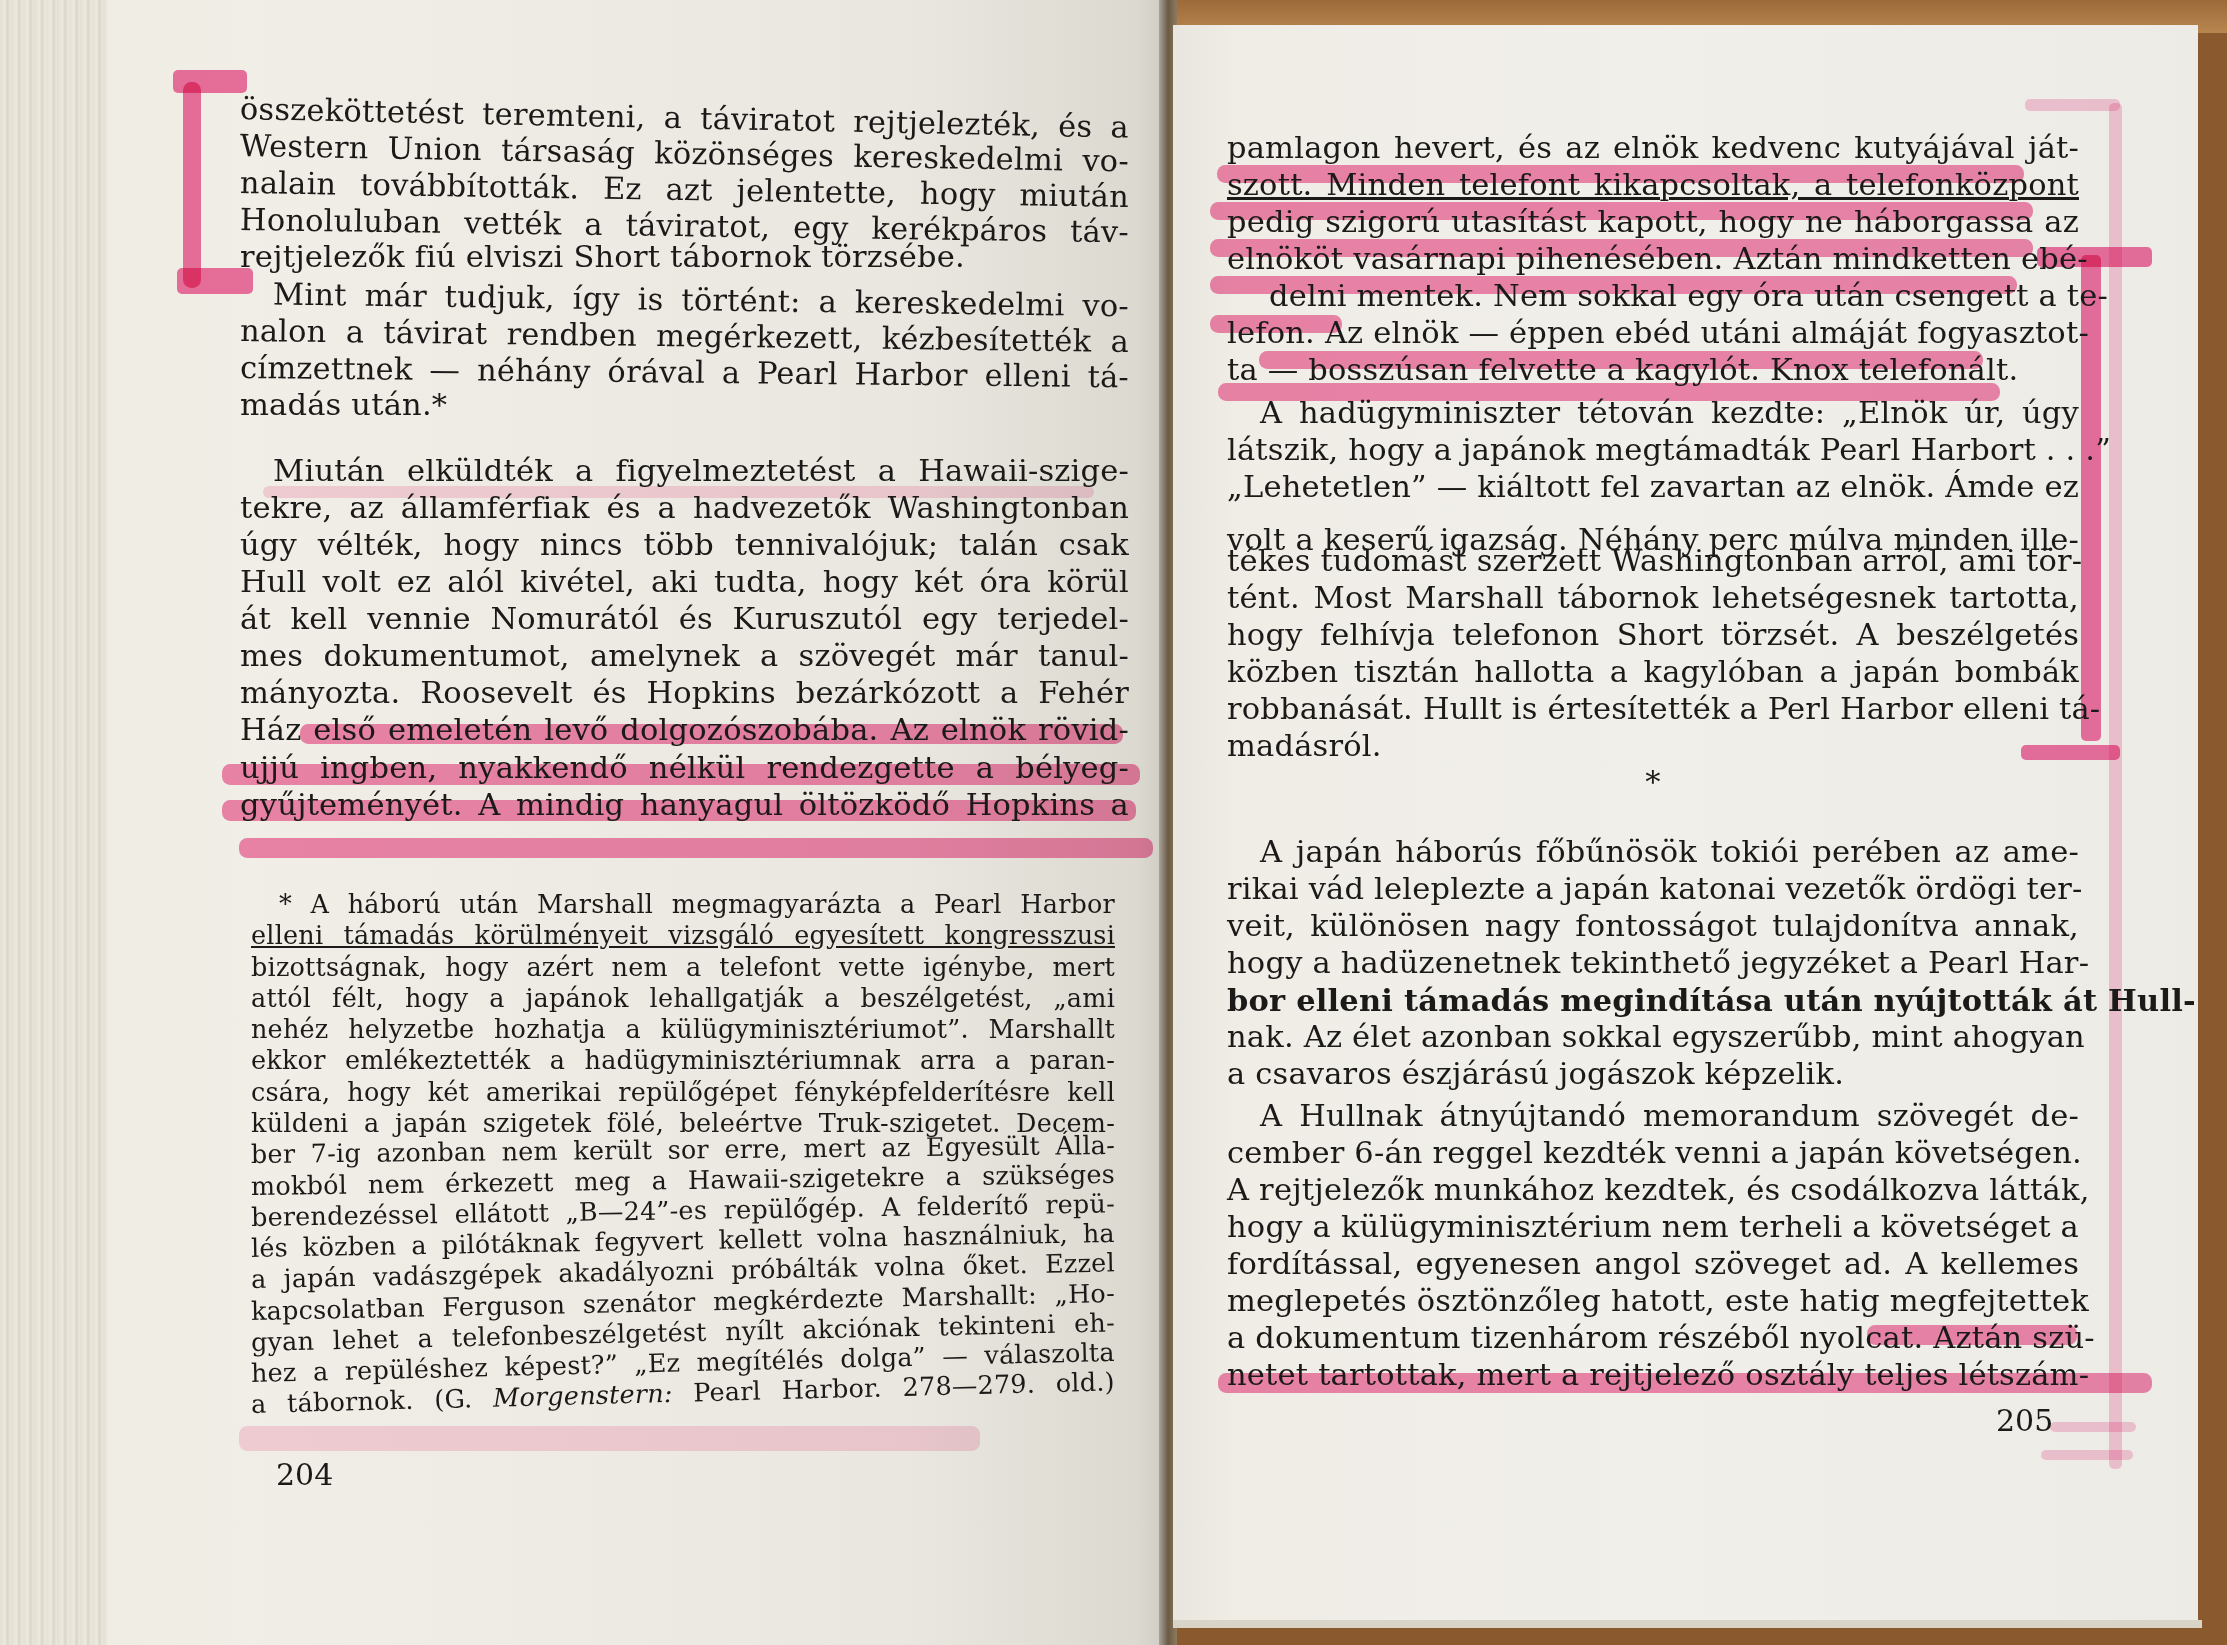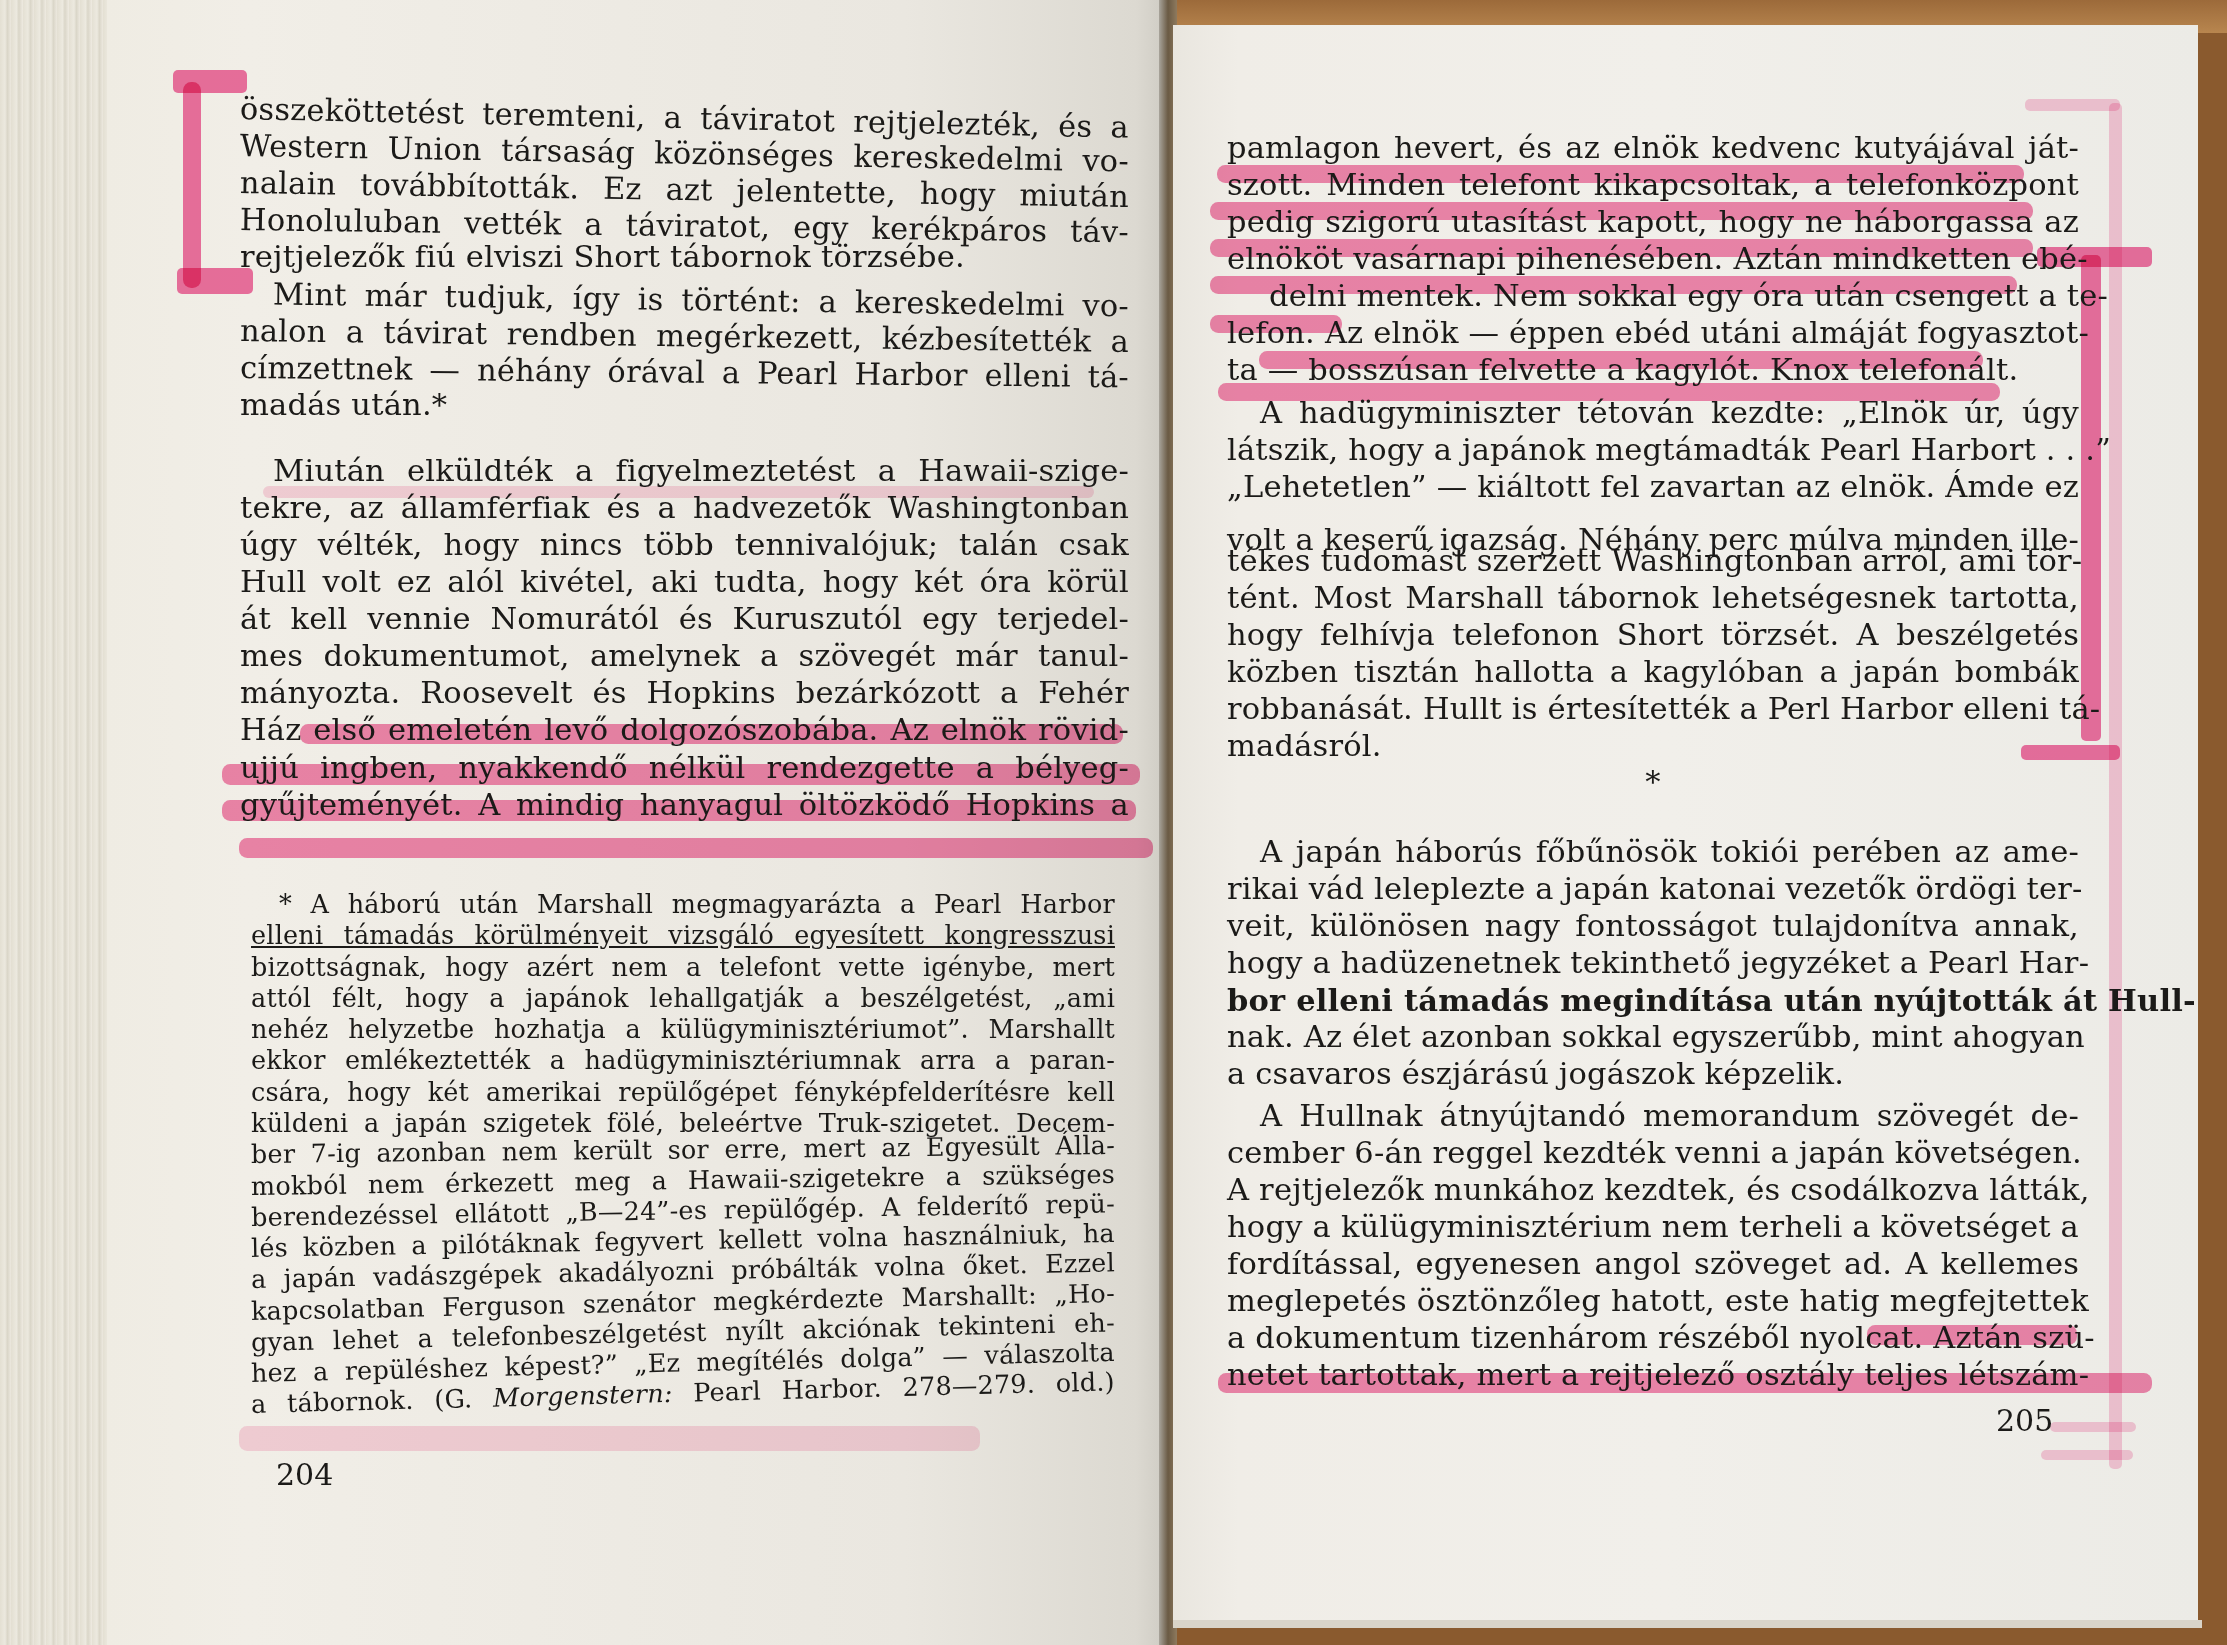--- a/index.html
+++ b/index.html
@@ -129,21 +129,21 @@
 <div class="hl" style="left:1210px;top:239px;width:823px;height:18px;"></div>
 <div class="hl" style="left:1210px;top:276px;width:807px;height:18px;"></div>
 <div class="hl" style="left:1210px;top:315px;width:132px;height:18px;"></div>
 <div class="hl" style="left:1259px;top:351px;width:724px;height:18px;"></div>
 <div class="hl" style="left:1218px;top:383px;width:782px;height:18px;"></div>
 <div class="hl" style="left:1867px;top:1325px;width:210px;height:20px;"></div>
 <div class="hl" style="left:1218px;top:1373px;width:934px;height:20px;"></div>
 
 <div class="col" style="left:1227px;top:130px;width:852px;">
   <div class="line" style="top:0px;">pamlagon hevert, és az elnök kedvenc kutyájával ját-</div>
-  <div class="line" style="top:37px;">szott. Minden telefont kikapcsoltak, a telefonközpont</div>
+  <div class="line" style="top:37px;text-decoration:underline;">szott. Minden telefont kikapcsoltak, a telefonközpont</div>
   <div class="line" style="top:74px;">pedig szigorú utasítást kapott, hogy ne háborgassa az</div>
   <div class="line" style="top:111px;">elnököt vasárnapi pihenésében. Aztán mindketten ebé-</div>
   <div class="line" style="top:148px;margin-left:42px;">delni mentek. Nem sokkal egy óra után csengett a te-</div>
   <div class="line" style="top:185px;">lefon. Az elnök — éppen ebéd utáni almáját fogyasztot-</div>
   <div class="line last" style="top:222px;">ta — bosszúsan felvette a kagylót. Knox telefonált.</div>
   <div class="line indent" style="top:265px;">A hadügyminiszter tétován kezdte: „Elnök úr, úgy</div>
   <div class="line" style="top:302px;">látszik, hogy a japánok megtámadták Pearl Harbort . . .”</div>
   <div class="line" style="top:339px;">„Lehetetlen” — kiáltott fel zavartan az elnök. Ámde ez</div>
   <div class="line" style="top:392px;">volt a keserű igazság. Néhány perc múlva minden ille-</div>
   <div class="line" style="top:413px;">tékes tudomást szerzett Washingtonban arról, ami tör-</div>

